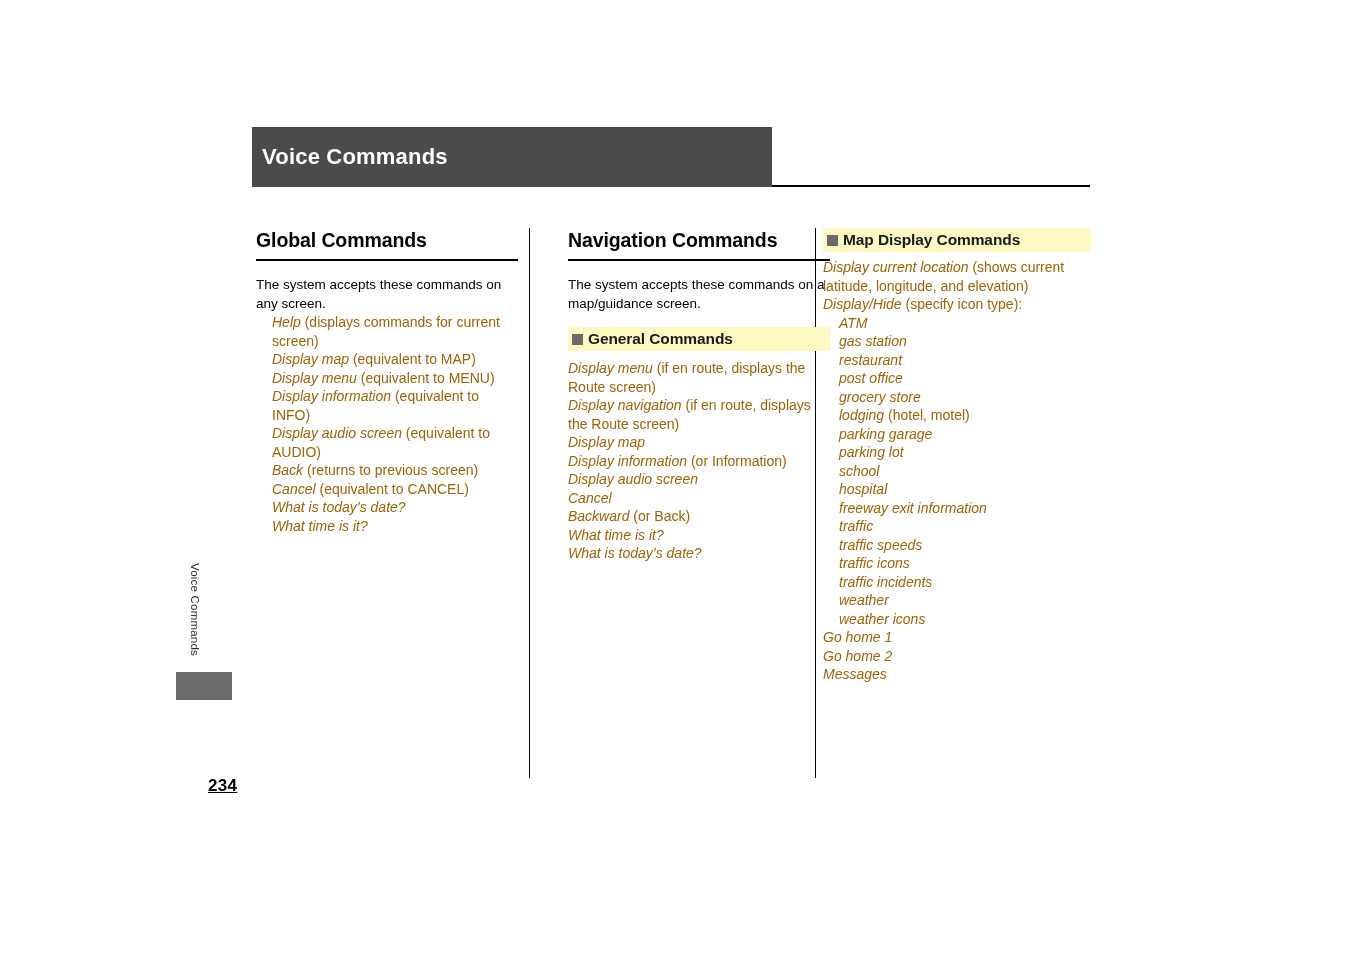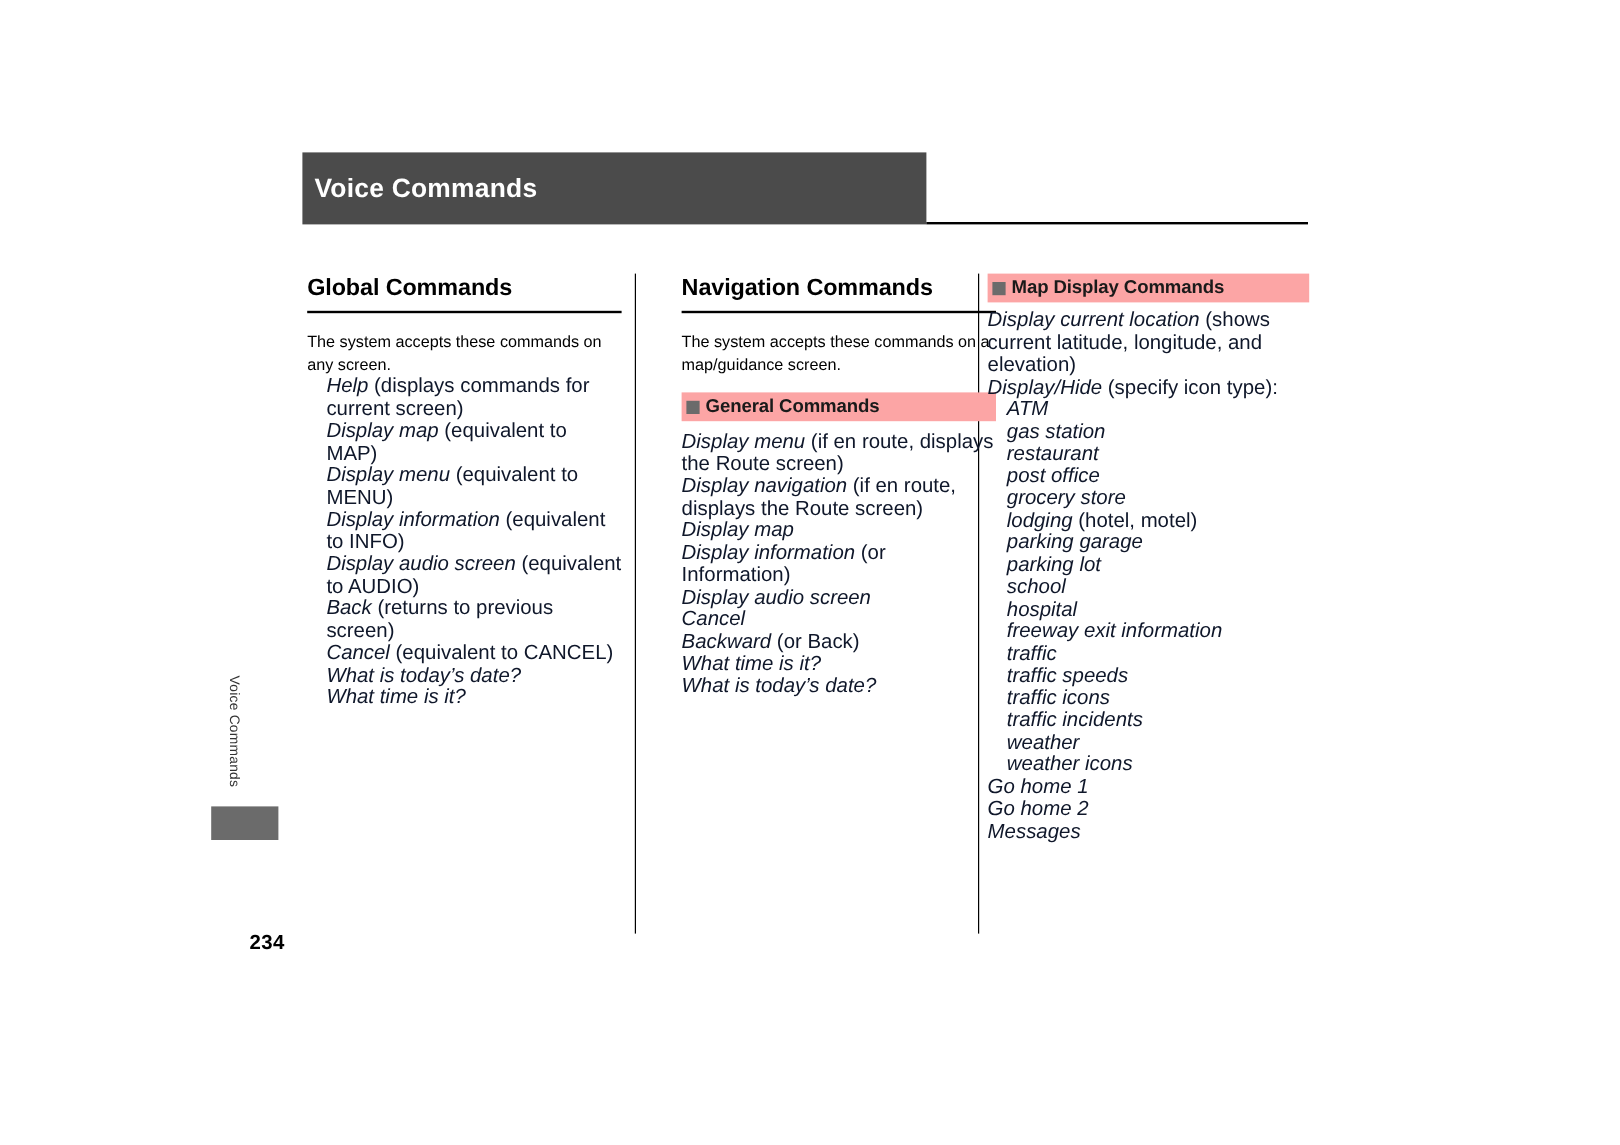--- a/index.html
+++ b/index.html
@@ -76,20 +76,21 @@
     background: #6b6b6b;
   }
   .page-number {
     position: absolute;
     left: 208px;
     top: 776px;
     font-size: 17px;
     font-weight: 700;
     color: #000000;
     letter-spacing: 0.3px;
+    text-decoration: underline;
   }
 
   
   .divider {
     position: absolute;
     top: 228px;
     width: 1px;
     height: 550px;
     background: #000000;
   }
@@ -117,21 +118,21 @@
   }
   .col-head-rule {
     height: 2px;
     background: #000000;
     margin: 5px 0 0 0;
     width: 100%;
   }
 
   
   .sec-head {
-    background: #fca5a5;
+    background: #fef9c3;
     height: 24px;
     display: flex;
     align-items: center;
     padding-left: 4px;
     box-sizing: border-box;
   }
   .sec-head-bullet {
     width: 11px;
     height: 11px;
     background: #6b6b6b;
@@ -156,23 +157,23 @@
 
   .cmd-list {
     list-style: none;
     margin: 0;
     padding: 0;
   }
   .cmd-list.lvl1 { margin-left: 16px; }
   .cmd-list.lvl0 { margin-left: 0px; }
 
   .cmd-item {
-    font-size: 17px;
+    font-size: 14px;
     line-height: 18.5px;
-    color: #0f172a;
+    color: #a16207;
     margin: 0;
     padding: 0;
   }
   .cmd-item.indent {
     margin-left: 16px;
   }
   .cmd-term {
     font-style: italic;
   }
   .cmd-note {

